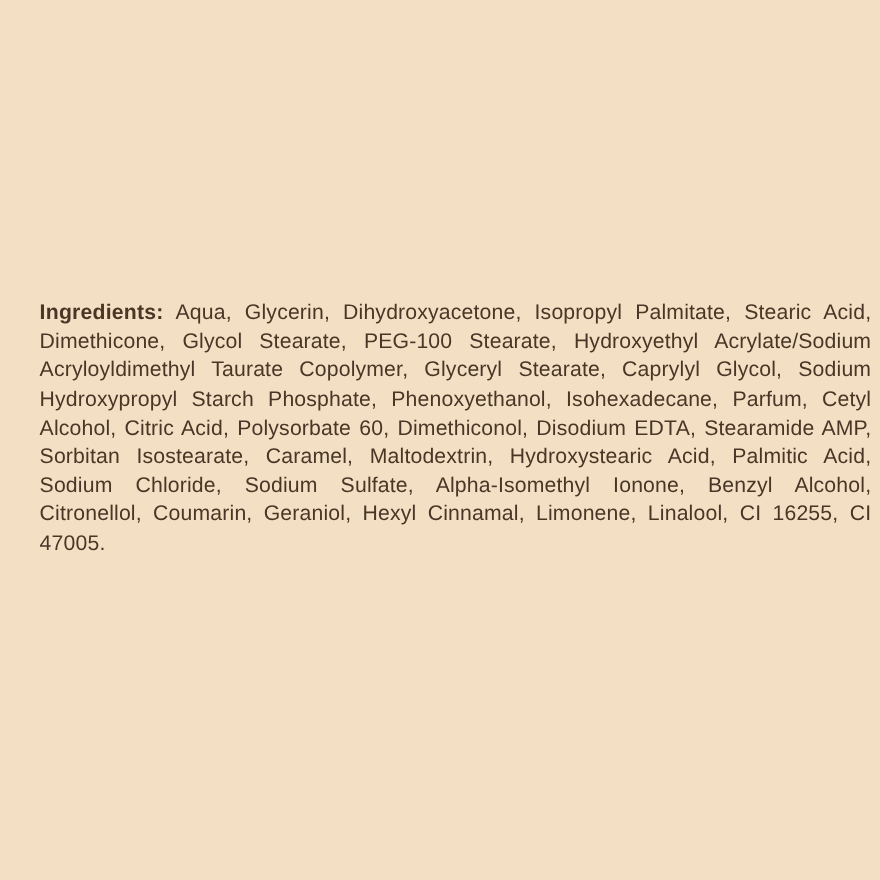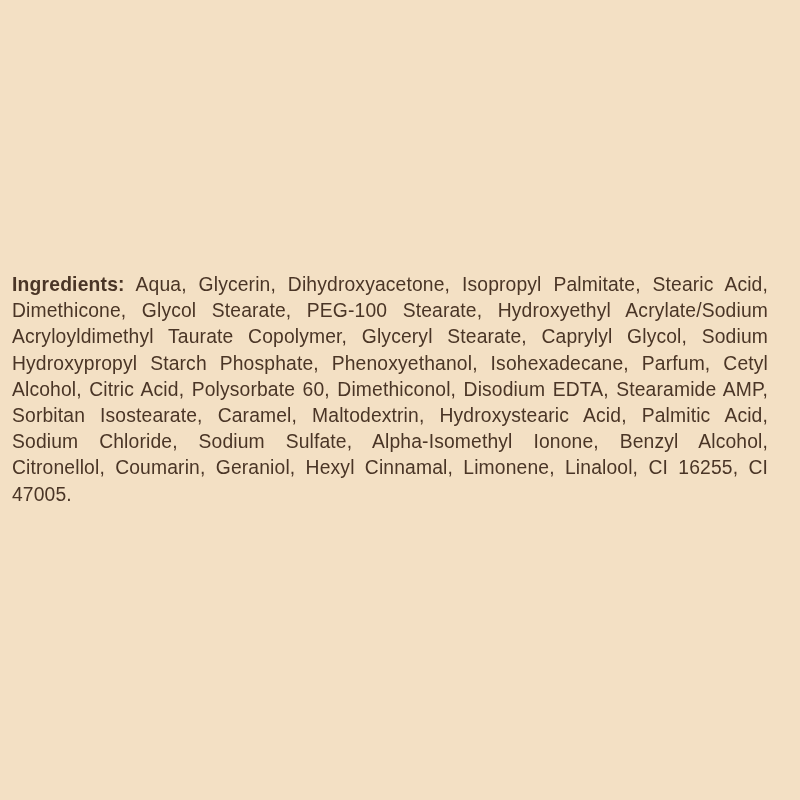--- a/index.html
+++ b/index.html
@@ -15,21 +15,21 @@
   }
   .panel {
     position: relative;
     width: 800px;
     height: 800px;
     background: #f3e0c4;
     box-sizing: border-box;
   }
   .ingredients-block {
     position: absolute;
-    left: 12px;
+    left: 36px;
     top: 272px;
     width: 756px;
   }
   .ingredients-text {
     color: #4a3526;
     font-size: 19.3px;
     line-height: 26.2px;
     letter-spacing: 0.15px;
     text-align: justify;
     text-justify: inter-word;

